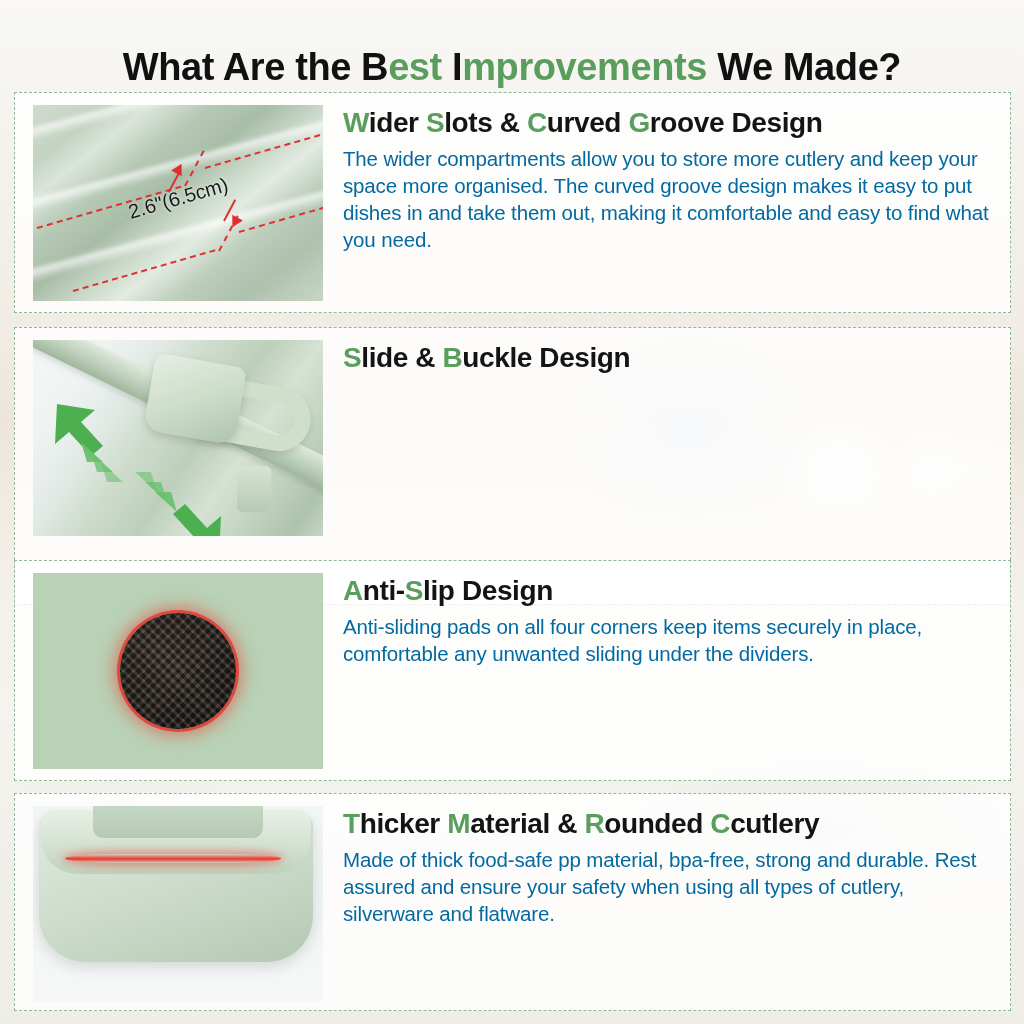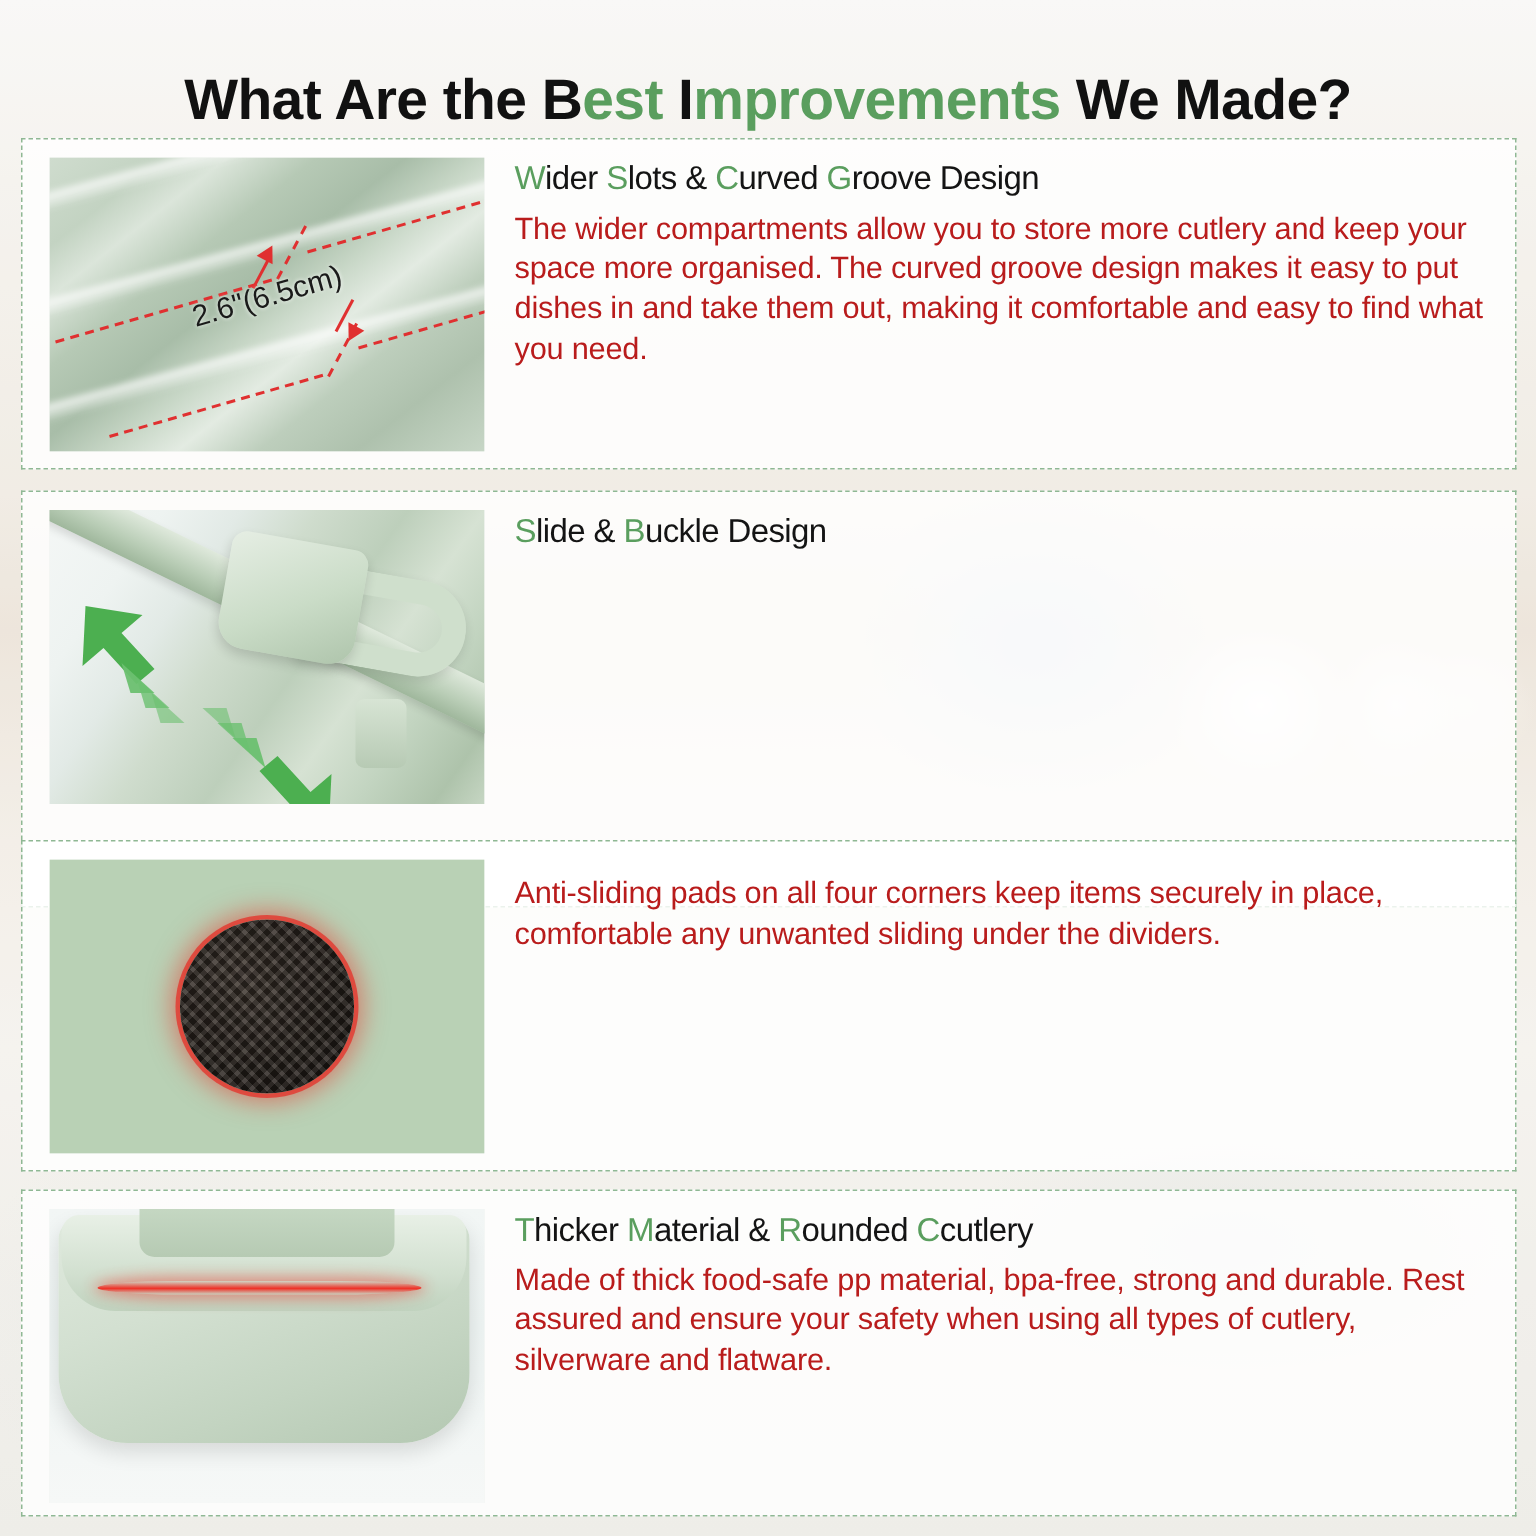--- a/index.html
+++ b/index.html
@@ -96,34 +96,34 @@
     background: #eef2ee;
   }
 
   .card-body {
     padding: 14px 14px 0 20px;
     flex: 1;
     min-width: 0;
   }
 
   .card-heading {
-    font-size: 22px;
-    font-weight: normal;
+    font-size: 28px;
+    font-weight: bold;
     color: #141414;
     letter-spacing: -0.4px;
     line-height: 1.12;
     white-space: nowrap;
   }
   .card-heading .g { color: #5a9e5e; }
 
   .card-desc {
     margin-top: 8px;
     font-size: 20.5px;
     line-height: 1.31;
-    color: #b91c1c;
+    color: #0369a1;
     letter-spacing: -0.15px;
     white-space: pre-wrap;
   }
 
   
   .tray-slots {
     position: absolute;
     inset: 0;
     background:
       linear-gradient(142deg,
@@ -376,20 +376,21 @@
     <div class="card-heading"><span class="g">S</span><span>lide &amp; </span><span class="g">B</span><span>uckle Design</span></div>
   </div>
 </section>
 
 <section class="card" id="card-2">
   <div class="card-media">
     <div class="padbg"></div>
     <div class="pad"></div>
   </div>
   <div class="card-body">
+    <div class="card-heading"><span class="g">A</span><span>nti-</span><span class="g">S</span><span>lip Design</span></div>
     <p class="card-desc">Anti-sliding pads on all four corners keep items securely in place, comfortable any unwanted sliding under the dividers.</p>
   </div>
 </section>
 
 <section class="card" id="card-3">
   <div class="card-media">
     <div class="cornerbg"></div>
     <div class="corner-body">
       <div class="corner-rim">
         <div class="corner-inner"></div>

